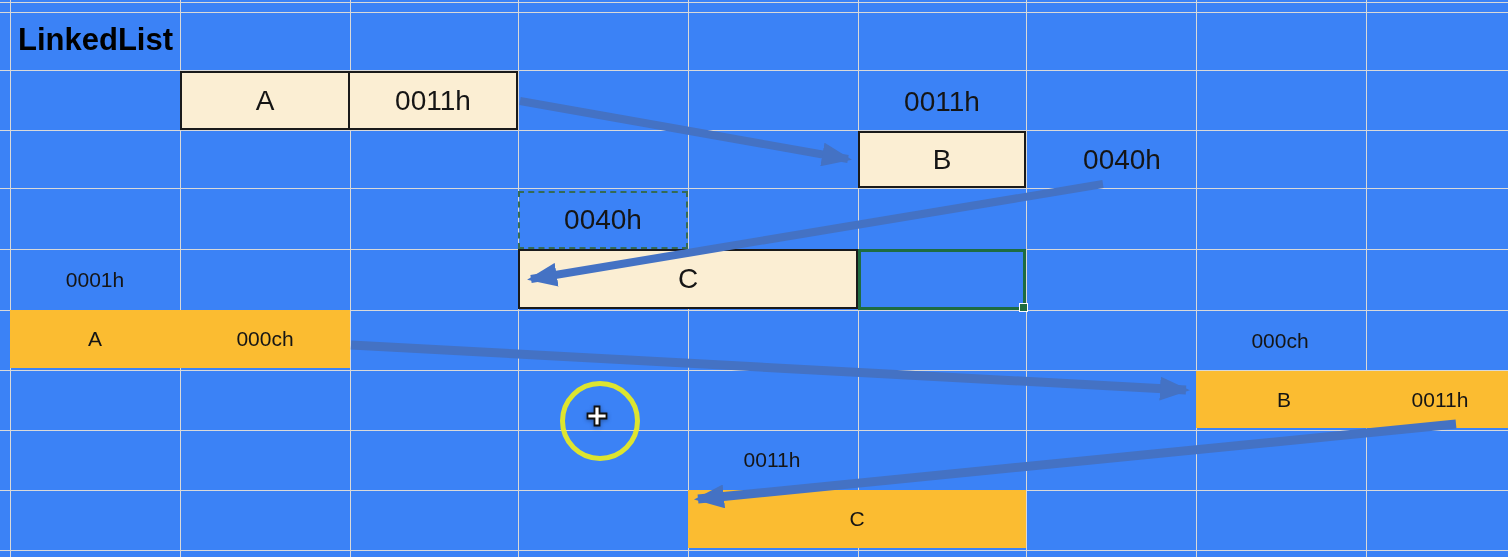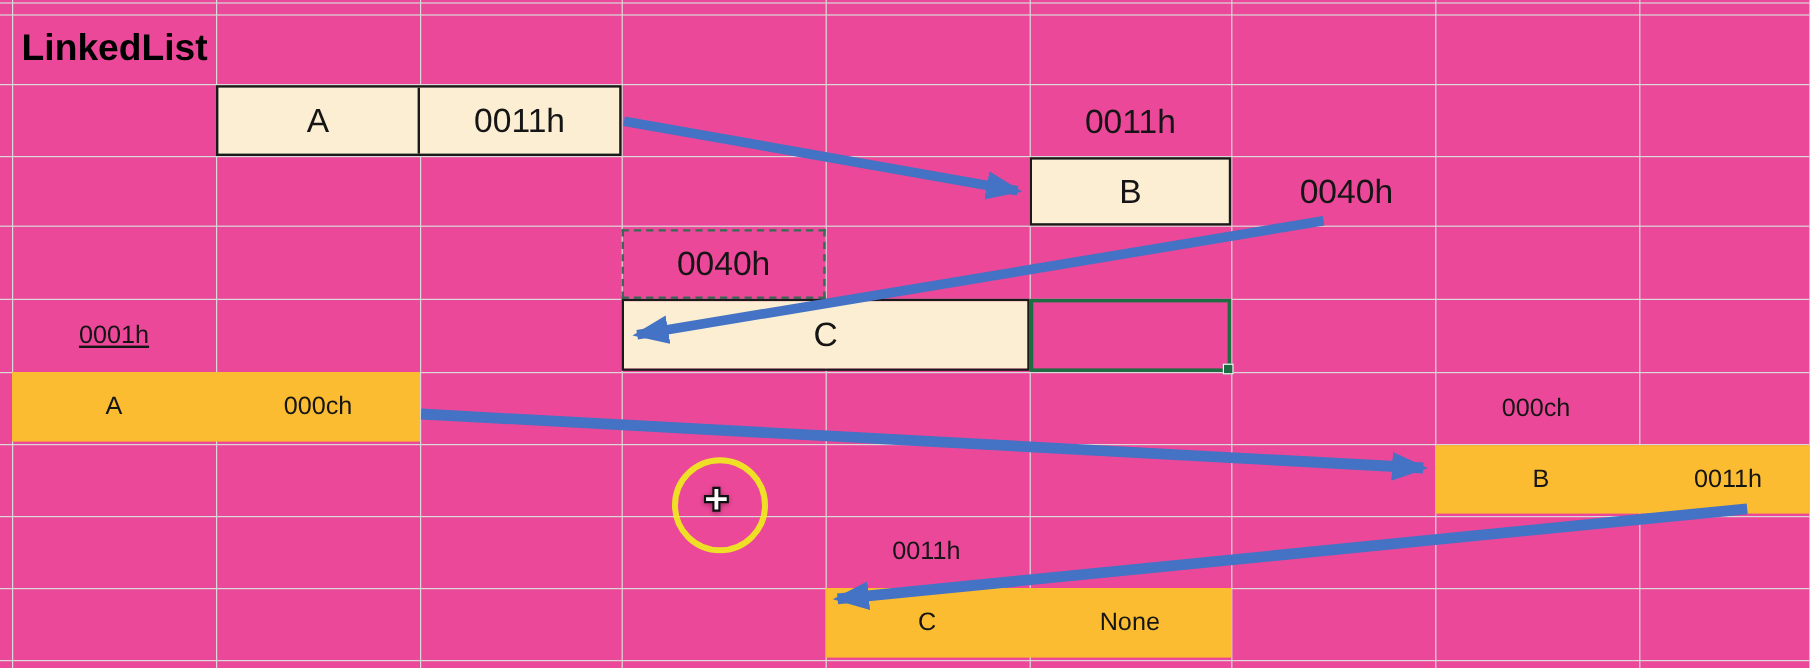--- a/index.html
+++ b/index.html
@@ -1,18 +1,18 @@
 <!DOCTYPE html>
 <html><head>
 <meta charset="utf-8">
 <style>
   html,body { margin:0; padding:0; background:#ffffff; }
   .canvas {
     position:relative; width:1508px; height:557px; overflow:hidden;
-    background:#ec4899; color:#151515;
+    background:#3b82f6; color:#151515;
     font-family:"Liberation Sans", sans-serif;
   }
   .gridline { position:absolute; background:#d9d9d9; }
   .gridline.v { width:1px; top:0; bottom:0; }
   .gridline.h { height:1px; left:0; right:0; }
 
   .page-title {
     position:absolute; left:18px; top:22px;
     font-size:31px; font-weight:800; letter-spacing:0px; color:#000;
   }
@@ -101,36 +101,35 @@
   <div class="abs dashed-box flexc t-big" style="left:518px; top:191px; width:170px; height:58px;">0040h</div>
 
   <div class="abs node-box t-big" style="left:518px; top:249px; width:340px; height:60px;">
     <div class="cell cream">C</div>
   </div>
 
   <div class="abs selection-cell" style="left:858px; top:249px; width:168px; height:61px;">
     <div class="selection-handle"></div>
   </div>
 
-  <div class="abs flexc t-sm free-label" style="left:35px; top:256px; width:120px; height:48px;text-decoration:underline;">0001h</div>
+  <div class="abs flexc t-sm free-label" style="left:35px; top:256px; width:120px; height:48px;">0001h</div>
   <div class="abs orange-bar t-sm" style="left:10px; top:310px; width:340px; height:58px;">
     <div class="half">A</div>
     <div class="half">000ch</div>
   </div>
 
   <div class="abs flexc t-sm free-label" style="left:1220px; top:316px; width:120px; height:50px;">000ch</div>
   <div class="abs orange-bar t-sm" style="left:1196px; top:371px; width:312px; height:57px;">
     <div class="half" style="flex:0 0 176px;">B</div>
     <div class="half">0011h</div>
   </div>
 
   <div class="abs flexc t-sm free-label" style="left:712px; top:436px; width:120px; height:48px;">0011h</div>
   <div class="abs orange-bar t-sm" style="left:688px; top:490px; width:338px; height:58px;">
     <div class="half">C</div>
-    <div class="half">None</div>
   </div>
 
   <svg class="arrows" width="1508" height="557" viewBox="0 0 1508 557">
     <defs>
       <marker id="ah" markerUnits="userSpaceOnUse" markerWidth="30" markerHeight="24" refX="26" refY="12" orient="auto">
         <path d="M0,0 L30,12 L0,24 z" fill="#4472c4"></path>
       </marker>
     </defs>
     <line x1="520" y1="101" x2="848" y2="159" stroke="#4472c4" stroke-width="8" marker-end="url(#ah)"></line>
     <line x1="1103" y1="184" x2="531" y2="279" stroke="#4472c4" stroke-width="8" marker-end="url(#ah)"></line>

